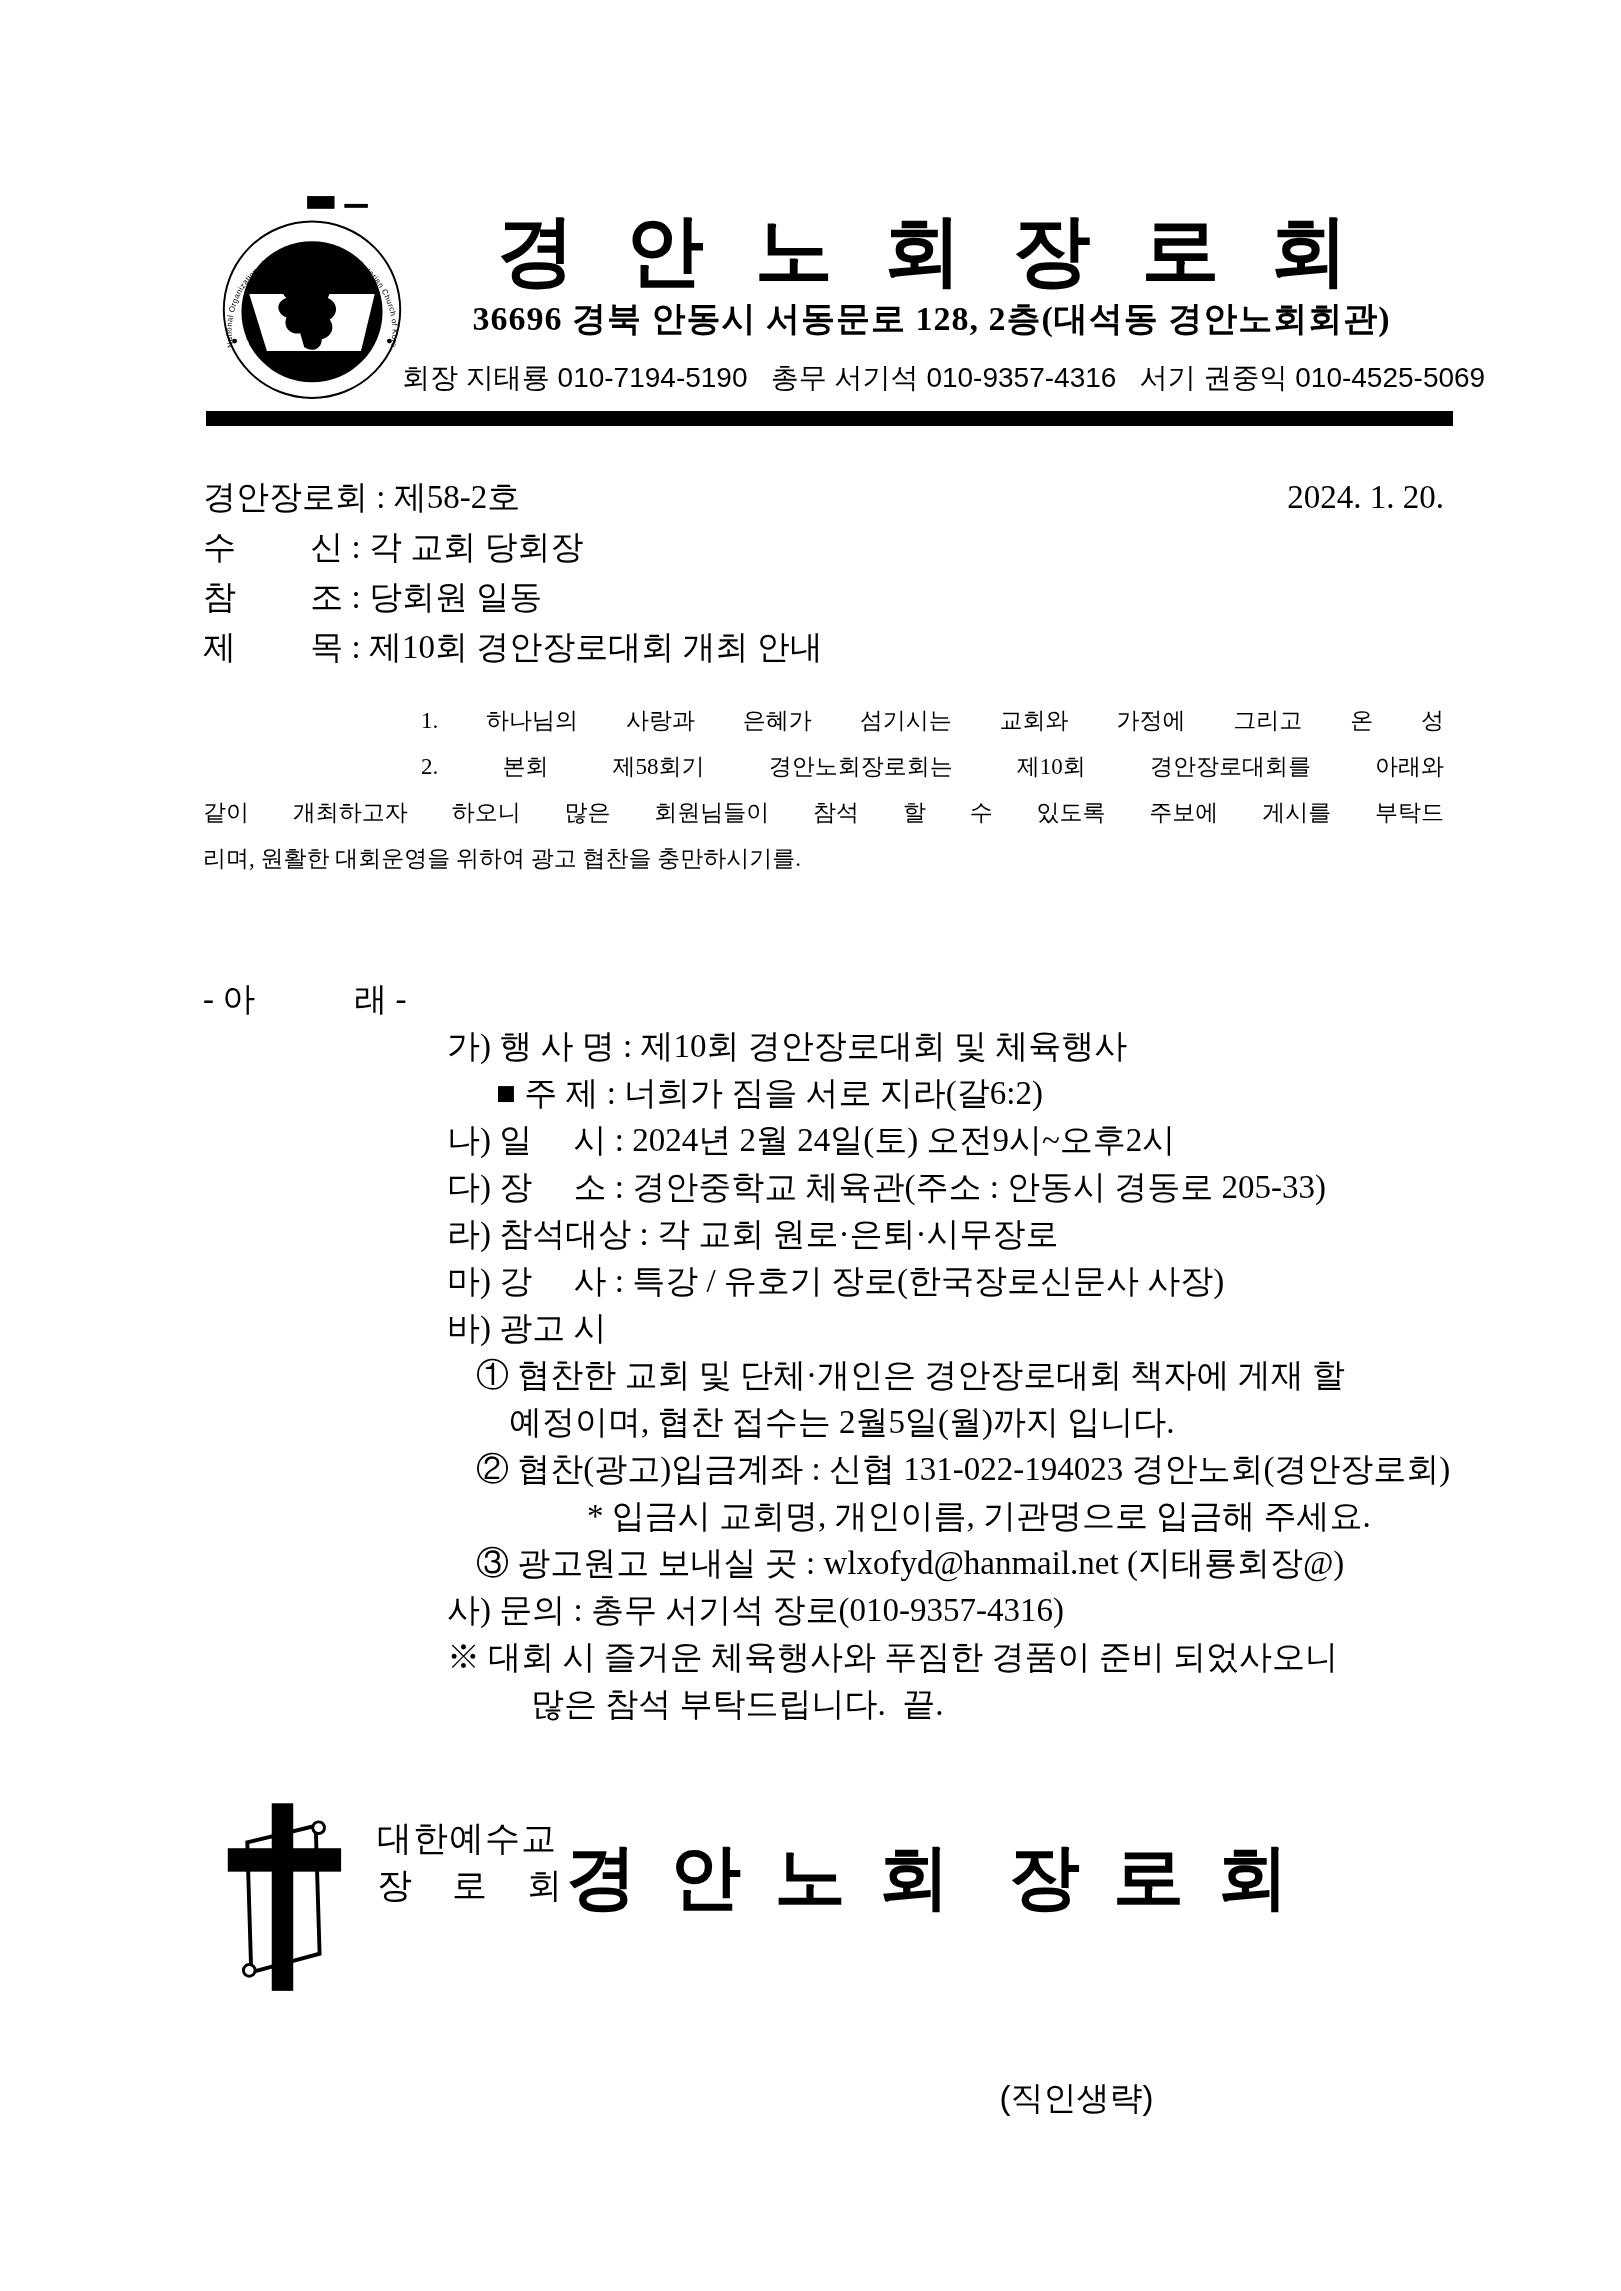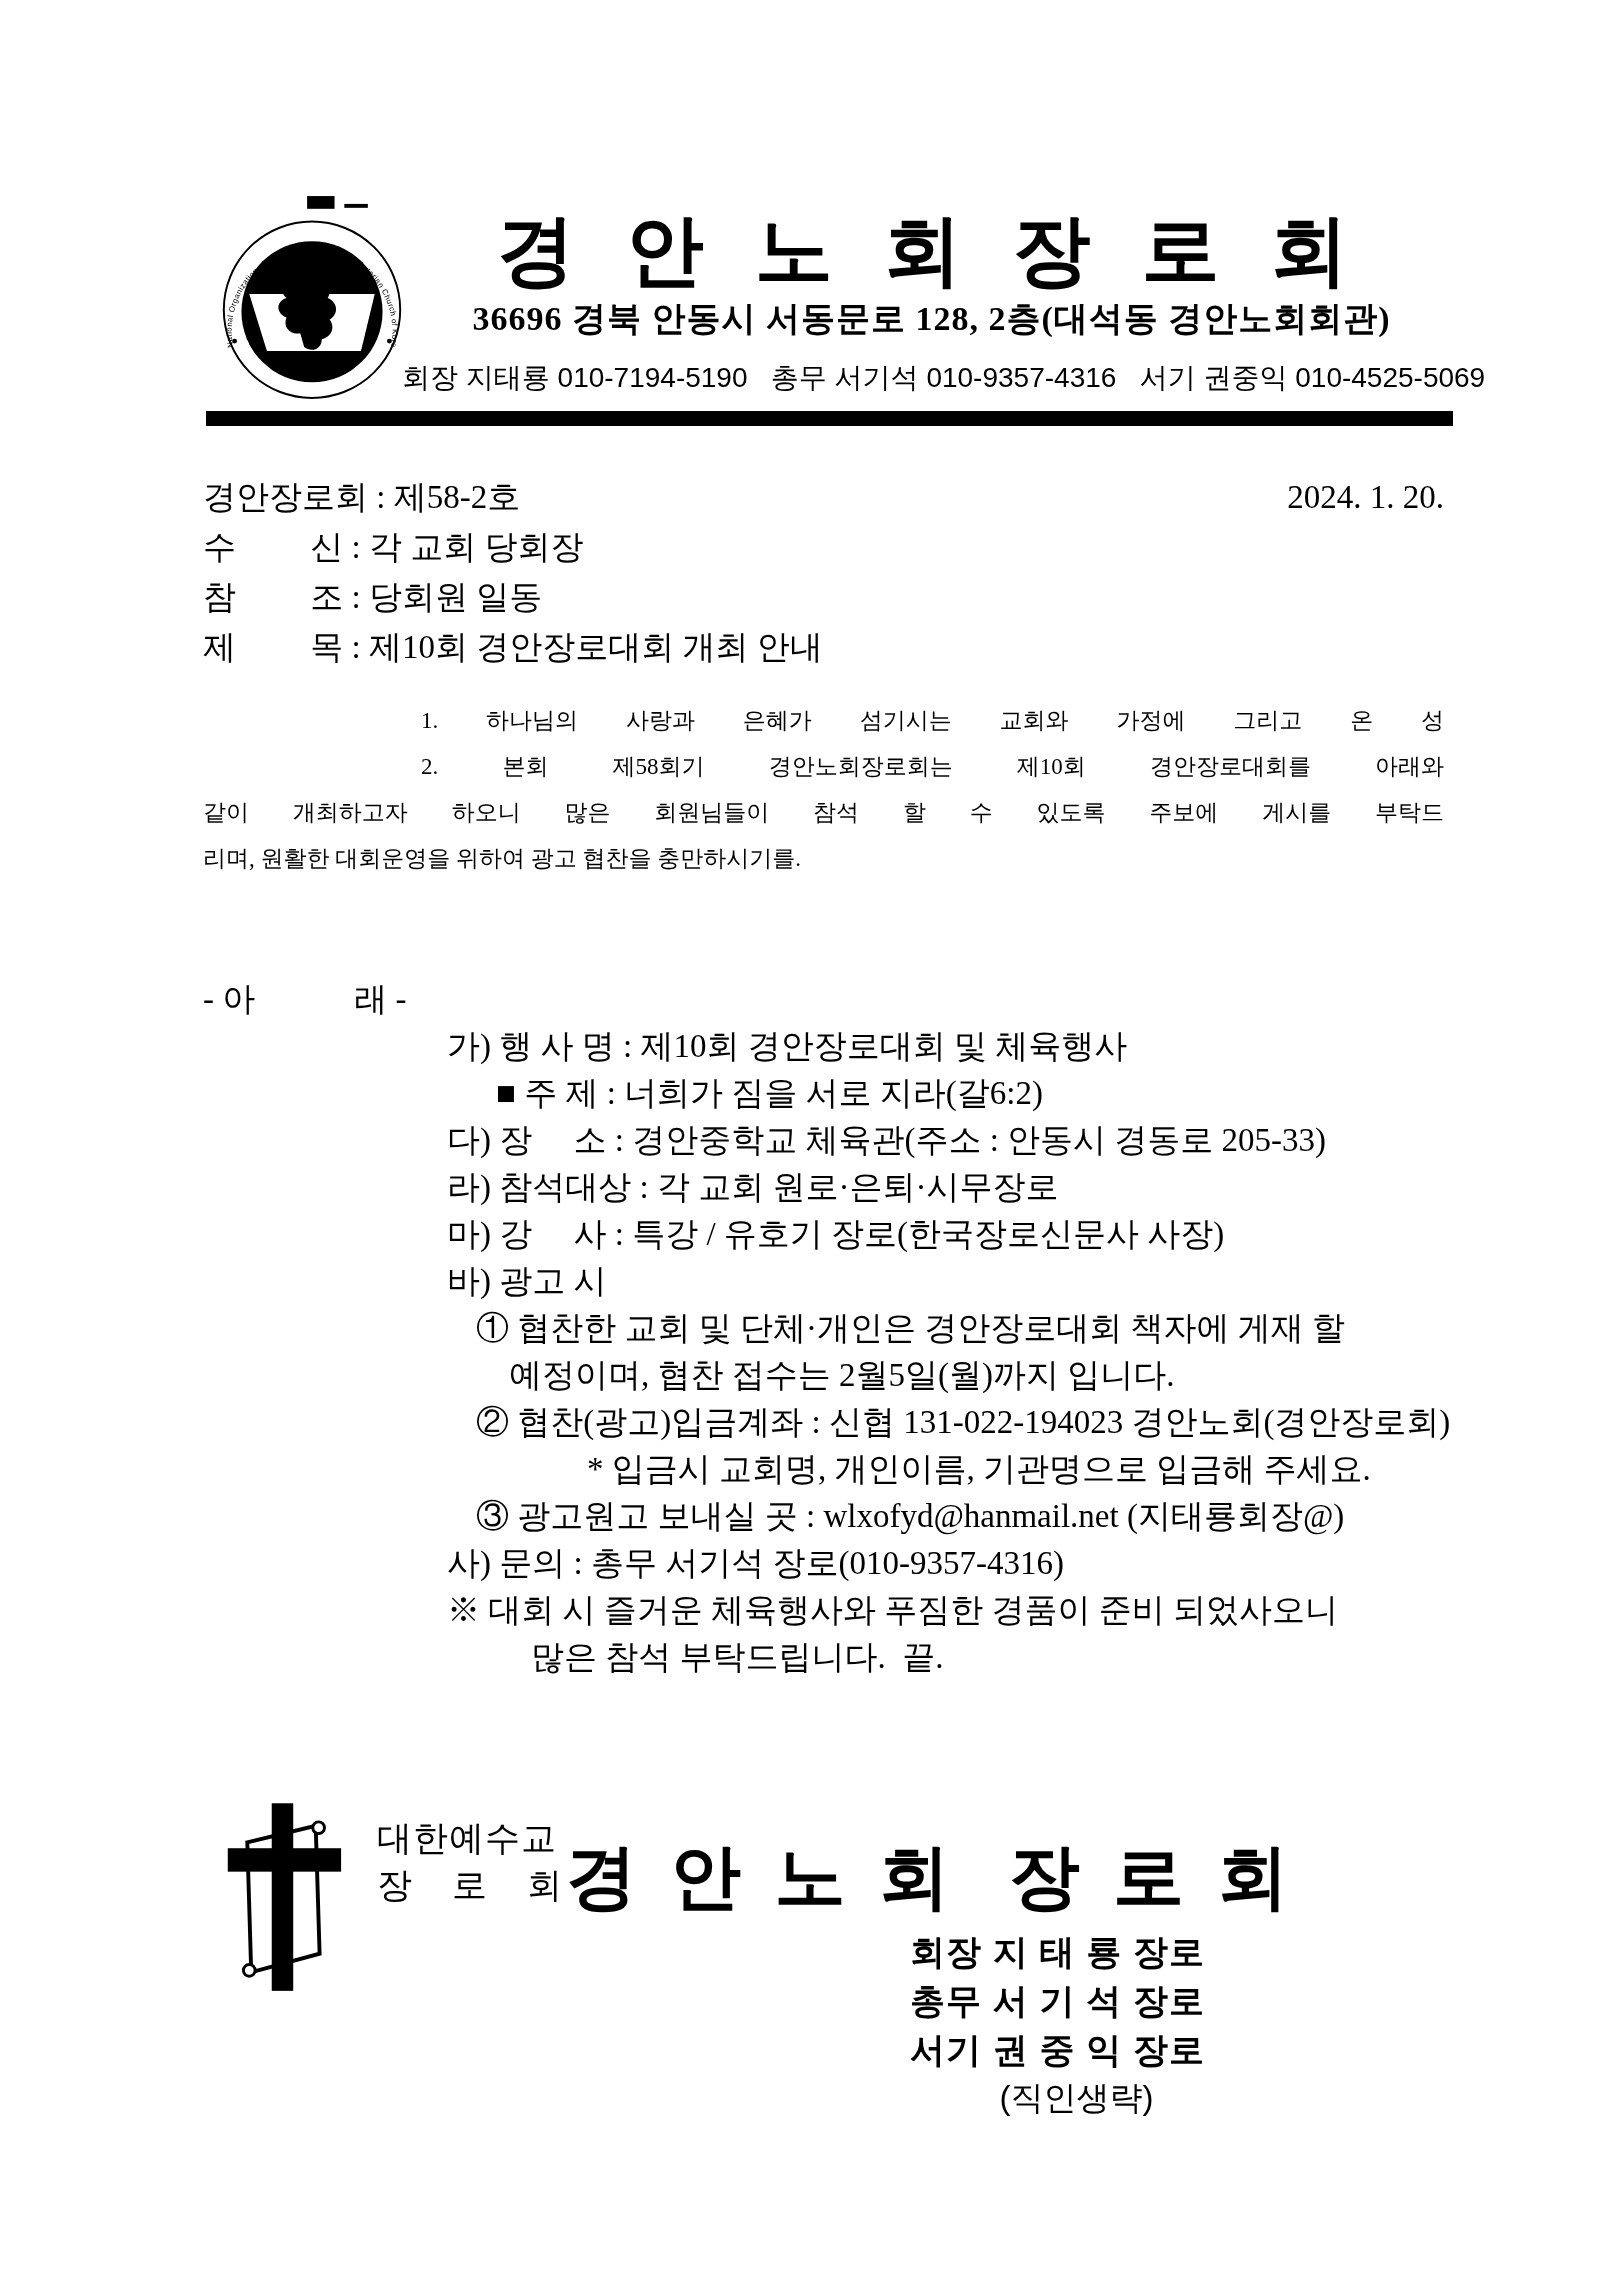--- a/index.html
+++ b/index.html
@@ -121,20 +121,21 @@
     <div class="bline j ind1">1. 하나님의 사랑과 은혜가 섬기시는 교회와 가정에 그리고 온 성</div>
     <div class="bline j ind1">2. 본회 제58회기 경안노회장로회는 제10회 경안장로대회를 아래와</div>
     <div class="bline j">같이 개최하고자 하오니 많은 회원님들이 참석 할 수 있도록 주보에 게시를 부탁드</div>
     <div class="bline">리며, 원활한 대회운영을 위하여 광고 협찬을 충만하시기를.</div>
   </div>
 
   <div class="sect">
     <div class="heading">- 아　　　래 -</div>
     <div class="item pA">가) 행 사 명 : 제10회 경안장로대회 및 체육행사</div>
     <div class="item pSq">■ 주 제 : 너희가 짐을 서로 지라(갈6:2)</div>
+    <div class="item pA">나) 일　 시 : 2024년 2월 24일(토) 오전9시~오후2시</div>
     <div class="item pA">다) 장　 소 : 경안중학교 체육관(주소 : 안동시 경동로 205-33)</div>
     <div class="item pA">라) 참석대상 : 각 교회 원로·은퇴·시무장로</div>
     <div class="item pA">마) 강　 사 : 특강 / 유호기 장로(한국장로신문사 사장)</div>
     <div class="item pA">바) 광고 시</div>
     <div class="item pNum">① 협찬한 교회 및 단체·개인은 경안장로대회 책자에 게재 할</div>
     <div class="item pC1">예정이며, 협찬 접수는 2월5일(월)까지 입니다.</div>
     <div class="item pNum">② 협찬(광고)입금계좌 : 신협 131-022-194023 경안노회(경안장로회)</div>
     <div class="item pC2">* 입금시 교회명, 개인이름, 기관명으로 입금해 주세요.</div>
     <div class="item pNum">③ 광고원고 보내실 곳 : wlxofyd@hanmail.net (지태룡회장@)</div>
     <div class="item pA">사) 문의 : 총무 서기석 장로(010-9357-4316)</div>
@@ -150,22 +151,17 @@
     <rect x="10" y="52" width="116" height="24" fill="#000"></rect>
   </svg>
 
   <div class="denom">
     <div class="d1">대한예수교</div>
     <div class="d2">장 로 회</div>
   </div>
 
   <div class="ftr-title">경 안 노 회  장 로 회</div>
 
-  <div class="officers">
-    <div class="oline">회장 지 태 룡 장로</div>
-    <div class="oline">총무 서 기 석 장로</div>
-    <div class="oline">서기 권 중 익 장로</div>
-  </div>
 
   <div class="seal-note">(직인생략)</div>
 
 </div>
 
 
 </body></html>

